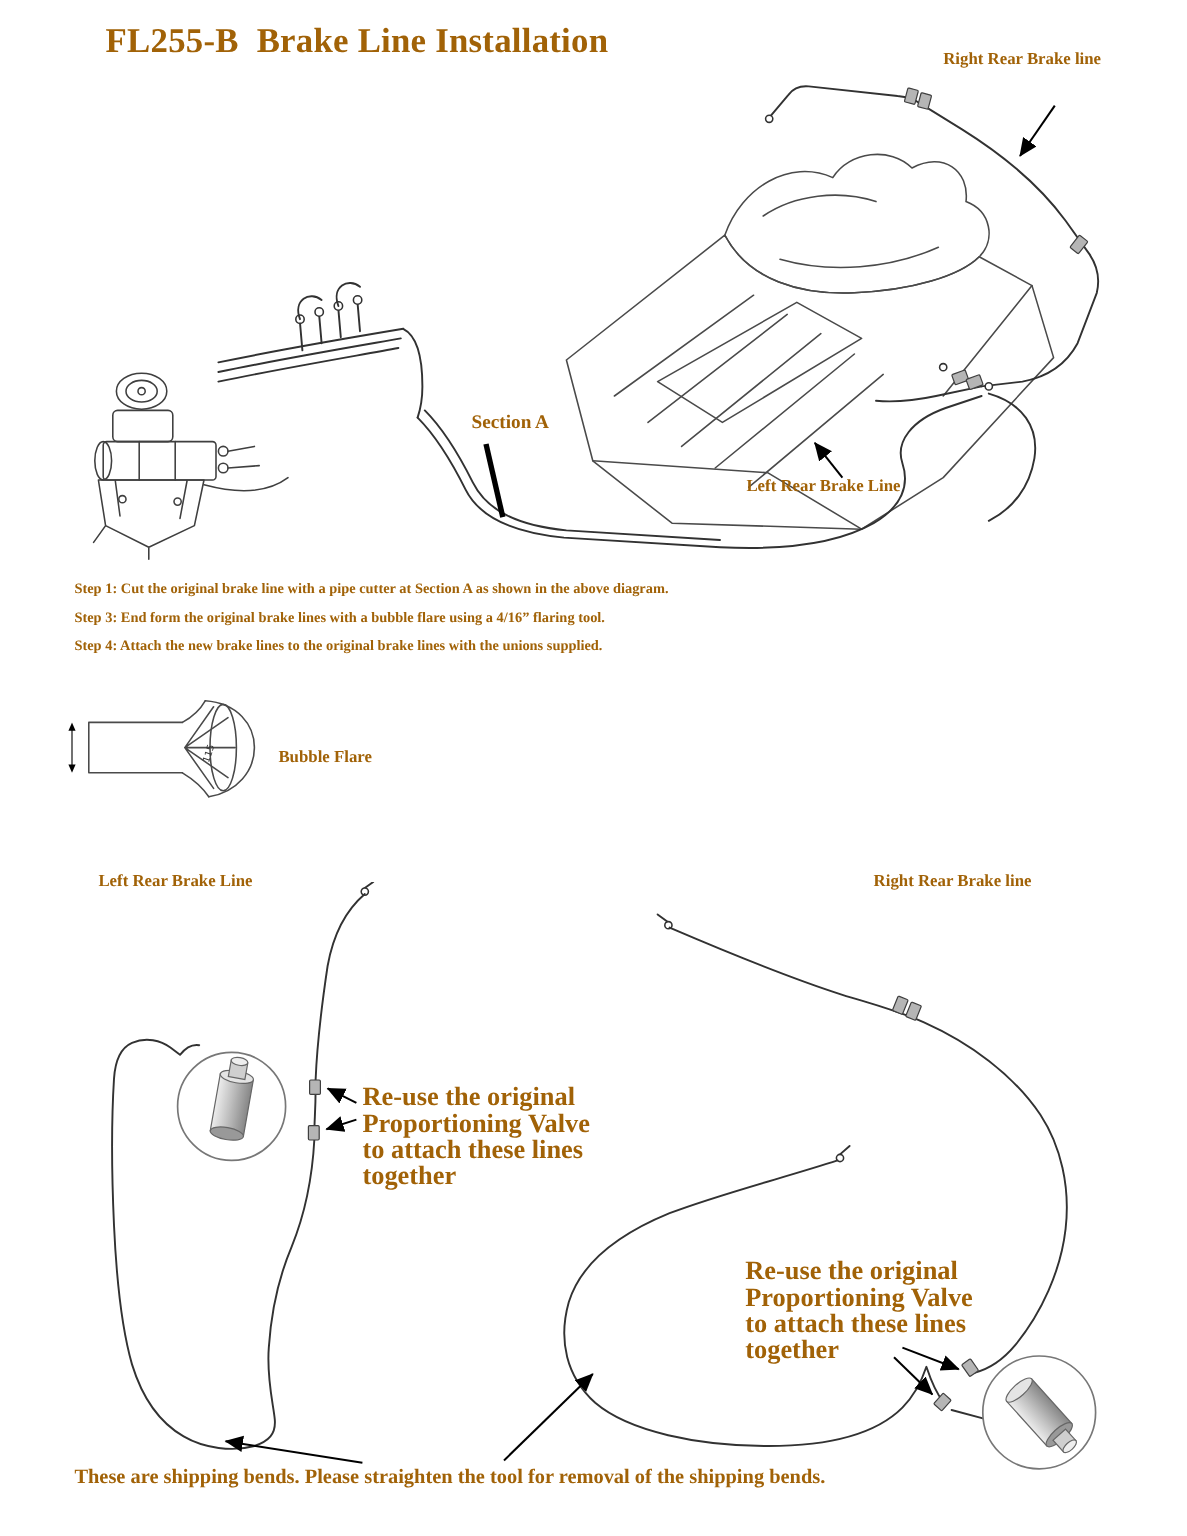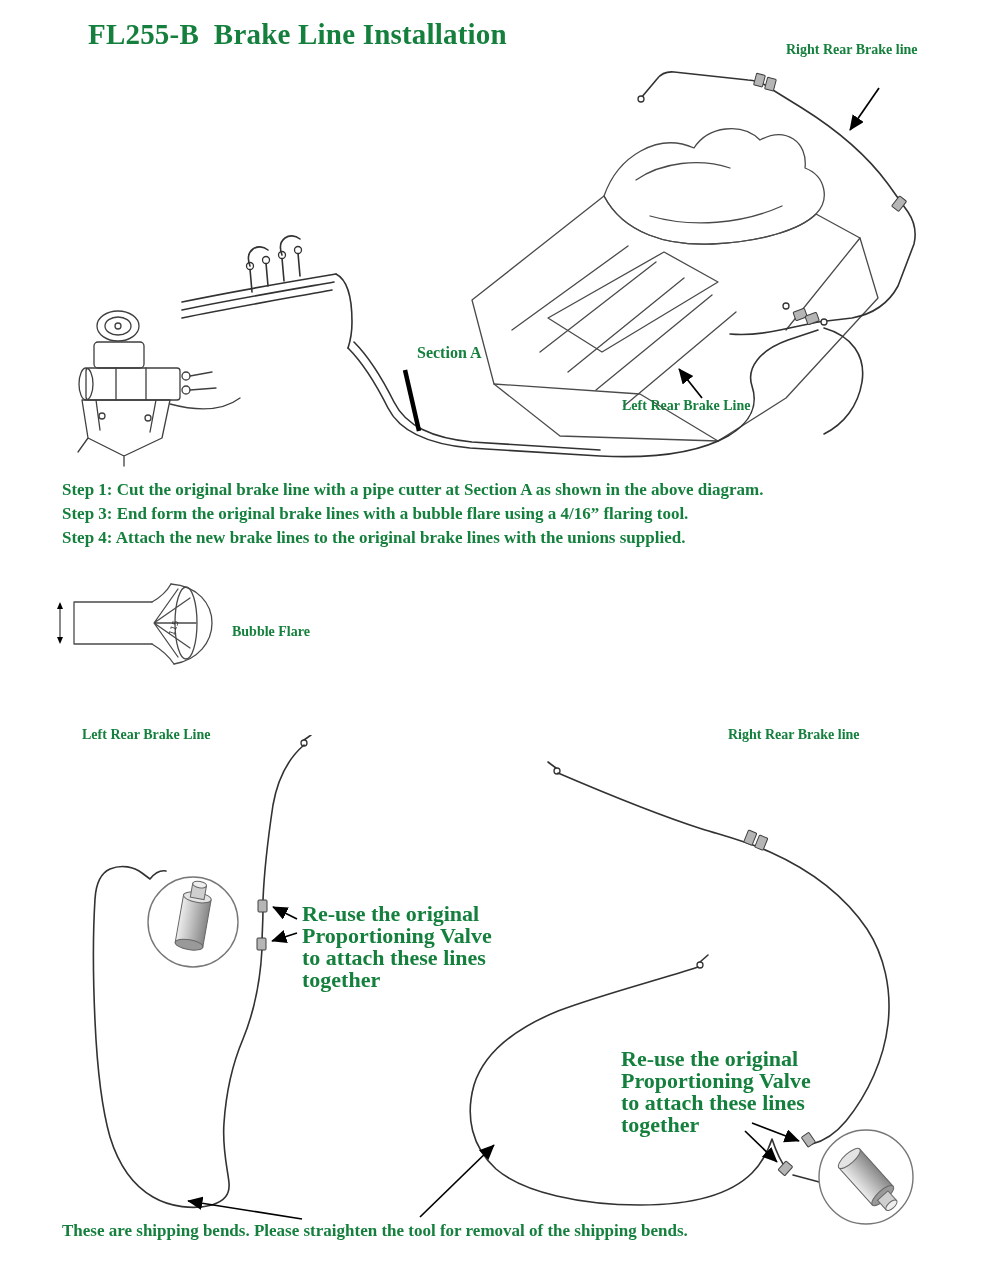--- a/index.html
+++ b/index.html
@@ -1,21 +1,21 @@
 <!DOCTYPE html>
 <html><head>
 <meta charset="utf-8">
 <style>
   html,body{margin:0;padding:0;background:#ffffff;}
   .page{position:relative;width:989px;height:1280px;background:#fff;overflow:hidden;
-        font-family:"Liberation Serif","DejaVu Serif",serif;color:#15803d;}
+        font-family:"Liberation Serif","DejaVu Serif",serif;color:#a16207;}
   .abs{position:absolute;}
   .title{left:88px;top:18px;font-size:29px;font-weight:bold;white-space:pre;letter-spacing:.2px;}
   .lbl{font-weight:bold;font-size:14px;white-space:pre;}
-  .steps{left:62px;top:478px;font-size:17px;font-weight:bold;line-height:24px;}
+  .steps{left:62px;top:478px;font-size:12px;font-weight:bold;line-height:24px;}
   .note{font-size:22px;font-weight:bold;line-height:22px;white-space:pre-line;}
   .footer{left:62px;top:1221px;font-size:17px;font-weight:bold;}
   svg{position:absolute;}
   .d{fill:none;stroke:#4a4a4a;stroke-width:1.3;stroke-linecap:round;stroke-linejoin:round;}
   .mc{fill:none;stroke:#3f3f3f;stroke-width:1.3;stroke-linecap:round;stroke-linejoin:round;}
   .p{fill:none;stroke:#323232;stroke-width:1.6;stroke-linecap:round;stroke-linejoin:round;}
   .a{fill:none;stroke:#000;stroke-width:1.7;marker-end:url(#ah);}
   .nut{fill:#b5b5b5;stroke:#3f3f3f;stroke-width:1;}
   .fit{fill:#fff;stroke:#323232;stroke-width:1.3;}
 </style>
@@ -170,21 +170,21 @@
       </g>
     </g>
 
     <path class="a" d="M 302 484 L 188 466"></path>
     <path class="a" d="M 420 482 L 494 410"></path>
   </svg>
 
   <div class="abs title">FL255-B  Brake Line Installation</div>
 
   <div class="abs lbl" style="left:786px;top:42px;">Right Rear Brake line</div>
-  <div class="abs lbl" style="left:393px;top:344px;font-size:16px;margin-left:24px;">Section A</div>
+  <div class="abs lbl" style="left:393px;top:344px;font-size:16px;">Section A</div>
   <div class="abs lbl" style="left:622px;top:398px;">Left Rear Brake Line</div>
 
   <div class="abs steps">
     <div>Step 1: Cut the original brake line with a pipe cutter at Section A as shown in the above diagram.</div>
     <div>Step 3: End form the original brake lines with a bubble flare using a 4/16” flaring tool.</div>
     <div>Step 4: Attach the new brake lines to the original brake lines with the unions supplied.</div>
   </div>
 
   <div class="abs lbl" style="left:232px;top:624px;">Bubble Flare</div>
 

